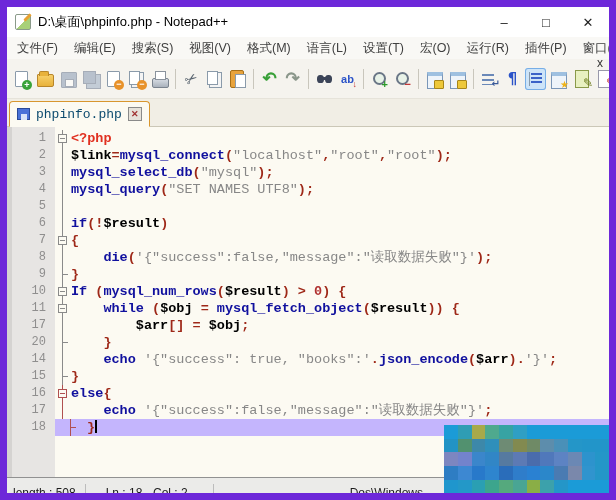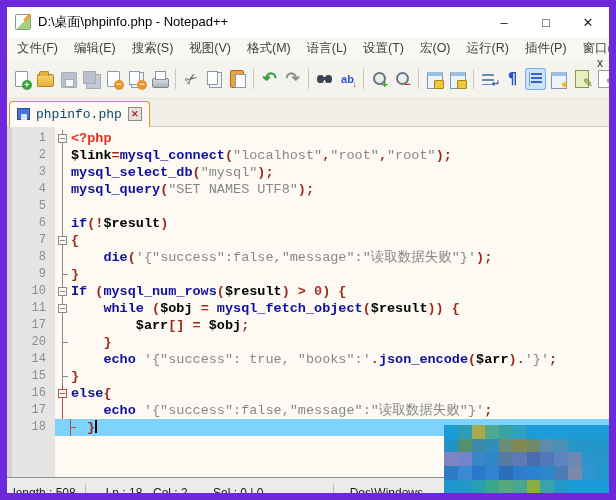--- a/index.html
+++ b/index.html
@@ -71,21 +71,21 @@
   #tab-active{height:26px;margin-bottom:-1px;background:#fcfaf2;border:1px solid #d8962f;border-bottom:1px solid #fcfaf2;border-radius:4px 4px 0 0;display:flex;align-items:center;gap:6px;padding:0 7px;}
   #tab-floppy{width:13px;height:12px;background:#4a72d8;border:1px solid #2a4a9a;position:relative;flex:none;}
   #tab-floppy::after{content:"";position:absolute;left:3px;top:5px;width:6px;height:6px;background:#d8e4f8;}
   #tab-label{font:13px "Liberation Mono",monospace;color:#0c4a6e;}
   #tab-close{width:14px;height:14px;background:#e6e2da;border:1px solid #8a8a8a;color:#a03030;font:bold 9px/12px "Liberation Sans",sans-serif;text-align:center;flex:none;}
   
   #editor{height:350px;position:relative;background:#fcfaf2;overflow:hidden;}
   #num-strip{position:absolute;left:0;top:0;bottom:0;width:48px;background:linear-gradient(90deg,#d5d3d1 0 5px,#e7e5e3 5px);}
   #code-area{position:relative;padding-top:3px;}
   .line{display:flex;height:17px;position:relative;}
-  .line.hl{background:#7dd3fc;gap:8px;}
+  .line.hl{background:#c4b5fd;gap:8px;}
   .ln{flex:none;width:48px;text-align:right;padding-right:9px;font:12px/17px "Liberation Mono",monospace;color:#8f8e8e;background:linear-gradient(90deg,#d5d3d1 0 5px,#e7e5e3 5px);}
   .fold{flex:none;width:16px;position:relative;}
   .fold.g{color:#8a8a8a;}
   .fold.r{color:#b05050;}
   .fold.v::before,.fold.t::before,.fold.box::before{content:"";position:absolute;left:7px;top:0;bottom:0;width:1px;background:currentColor;}
   .fold.c::before{content:"";position:absolute;left:7px;top:0;height:9px;width:1px;background:currentColor;}
   .fold.t::after,.fold.c::after{content:"";position:absolute;left:7px;top:8px;width:6px;height:1px;background:currentColor;}
   .fold.box i{position:absolute;left:3px;top:4px;width:9px;height:9px;background:#fcfaf2;border:1px solid currentColor;}
   .fold.box i::after{content:"";position:absolute;left:1px;top:3px;width:5px;height:1px;background:currentColor;}
   .code{flex:1;white-space:pre;font:bold 13.5px/17px "Liberation Mono",monospace;color:#000;}
@@ -283,21 +283,20 @@
           <span class="code"><span class="o">}</span><span class="caret"></span></span>
         </div>
       </div>
   </div>
 
   <div id="statusbar">
     <span id="st-len">length : 508</span>
     <span class="st-div"></span>
     <span id="st-ln">Ln : 18</span>
     <span id="st-col">Col : 2</span>
-    <span id="st-sel">Sel : 0 | 0</span>
     <span class="st-div"></span>
     <span id="st-eol">Dos\Windows</span>
   </div>
 
   <div id="mosaic">
       <b style="background: rgb(27, 155, 215);"></b>
       <b style="background: rgb(47, 157, 180);"></b>
       <b style="background: rgb(168, 169, 74);"></b>
       <b style="background: rgb(79, 169, 142);"></b>
       <b style="background: rgb(55, 163, 163);"></b>

